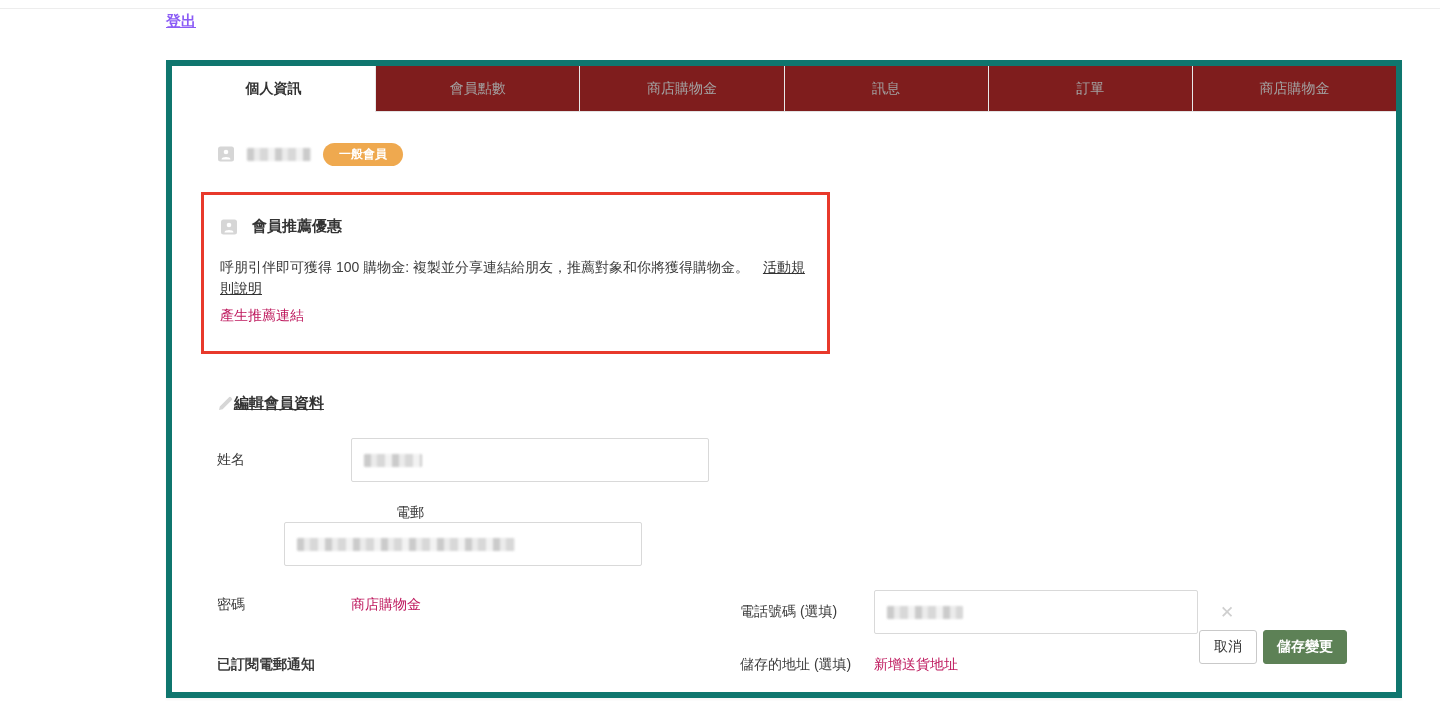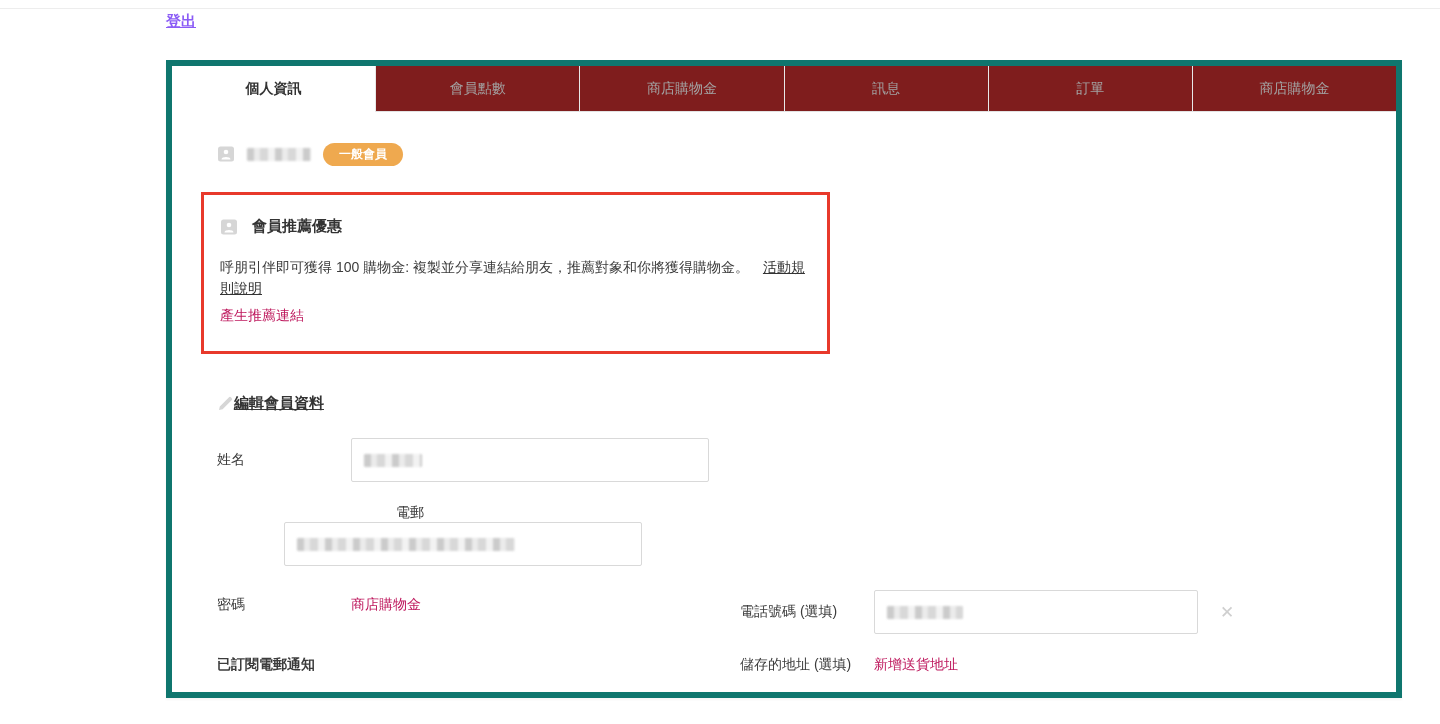--- a/index.html
+++ b/index.html
@@ -166,14 +166,18 @@
 
         <div class="frow row-address">
           <span class="flabel">儲存的地址 (選填)</span>
           <a class="blue-link">新增送貨地址</a>
         </div>
       </div>
 
     </div>
   </div>
 
+  <div class="actions">
+    <button class="btn btn-cancel">取消</button>
+    <button class="btn btn-save">儲存變更</button>
+  </div>
 
 </div>
 
 </body></html>

